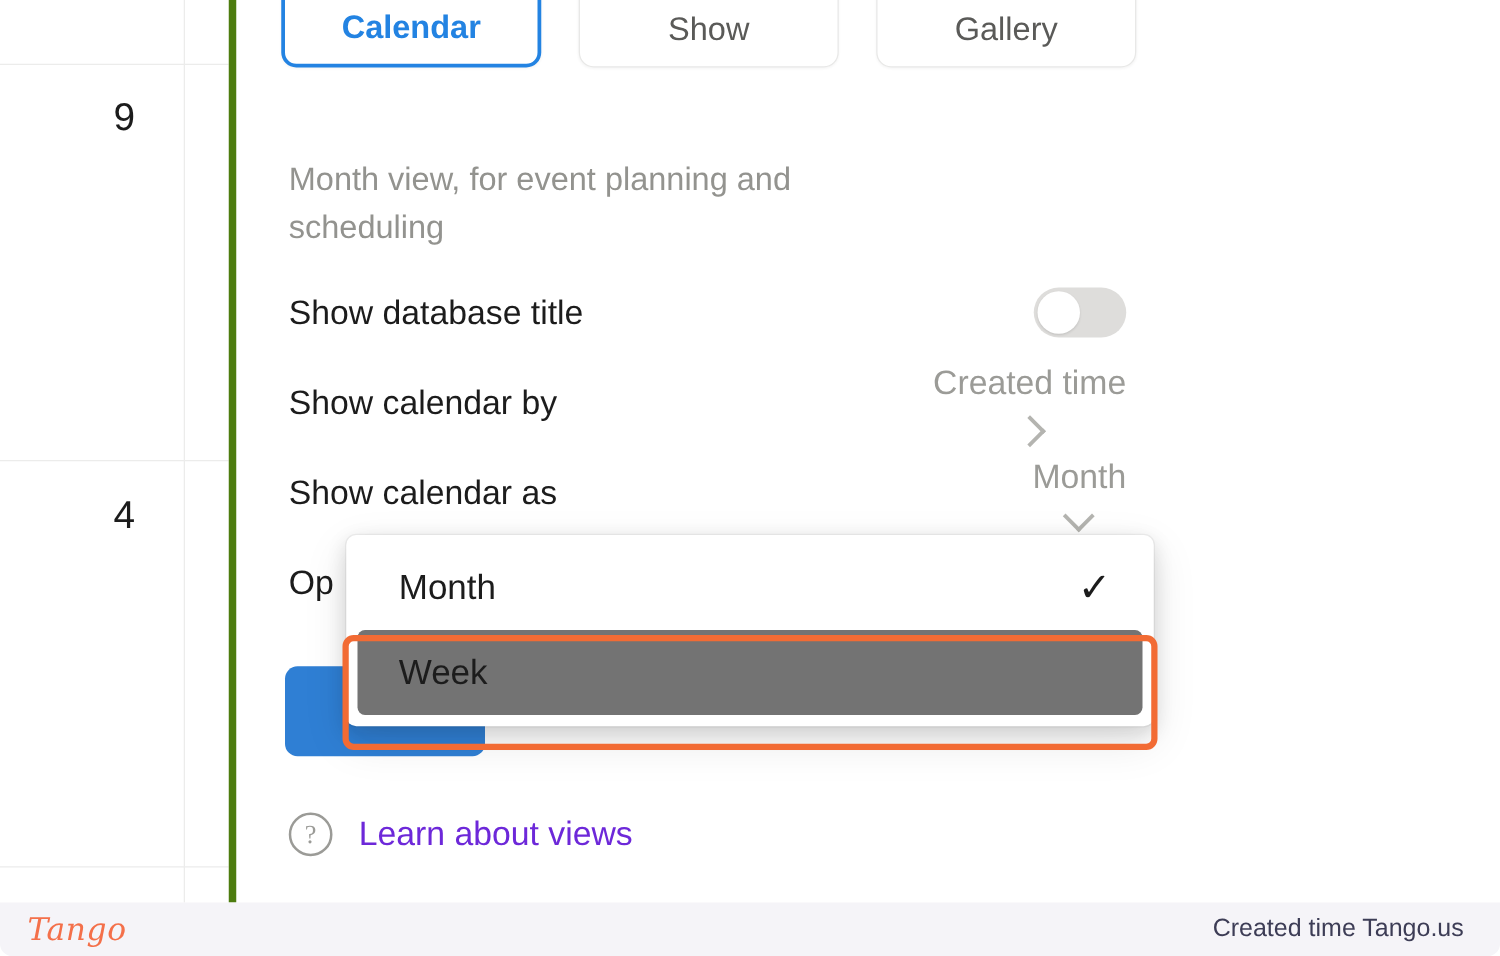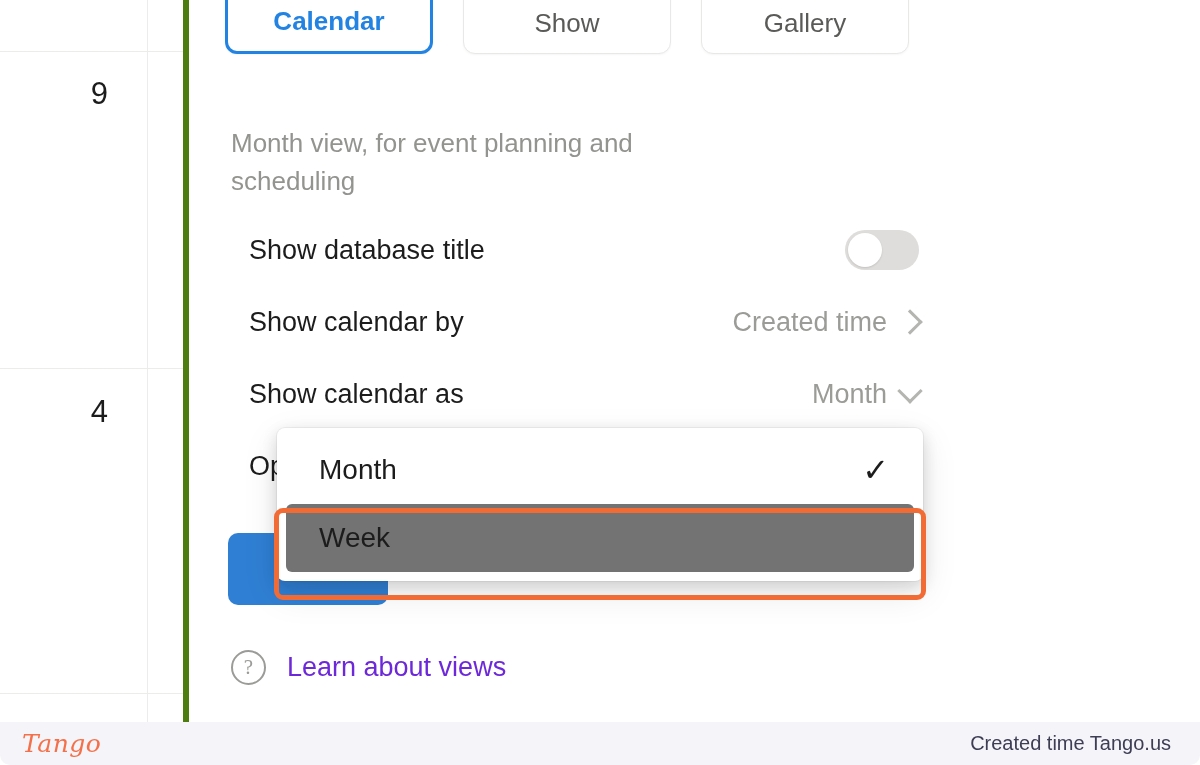--- a/index.html
+++ b/index.html
@@ -100,37 +100,38 @@
     width: 530px;
     font-size: 26px;
     line-height: 1.47;
     color: #93938f;
     margin-top: 32px;
   }
 
   
   .setting-row {
     position: absolute;
-    left: 60px;
+    left: 42px;
     width: 670px;
     height: 50px;
     display: flex;
     align-items: center;
     justify-content: space-between;
     cursor: pointer;
   }
   .setting-label {
     font-size: 27px;
     color: #1c1c1c;
     white-space: nowrap;
   }
   .setting-value-wrap {
     display: flex;
     align-items: center;
     gap: 14px;
+    flex-direction: column;
   }
   .setting-value {
     font-size: 27px;
     color: #9b9b97;
     white-space: nowrap;
   }
 
   
   .toggle {
     width: 74px;

